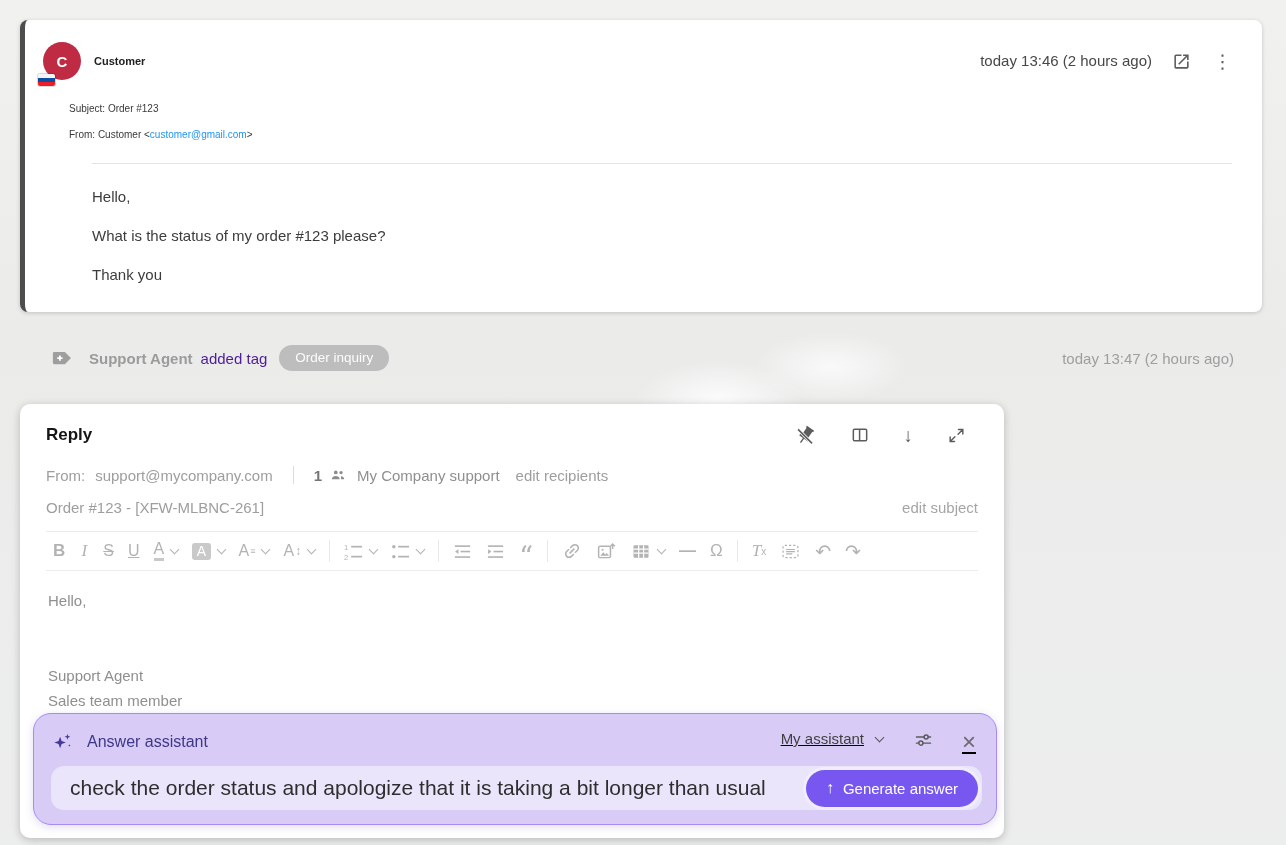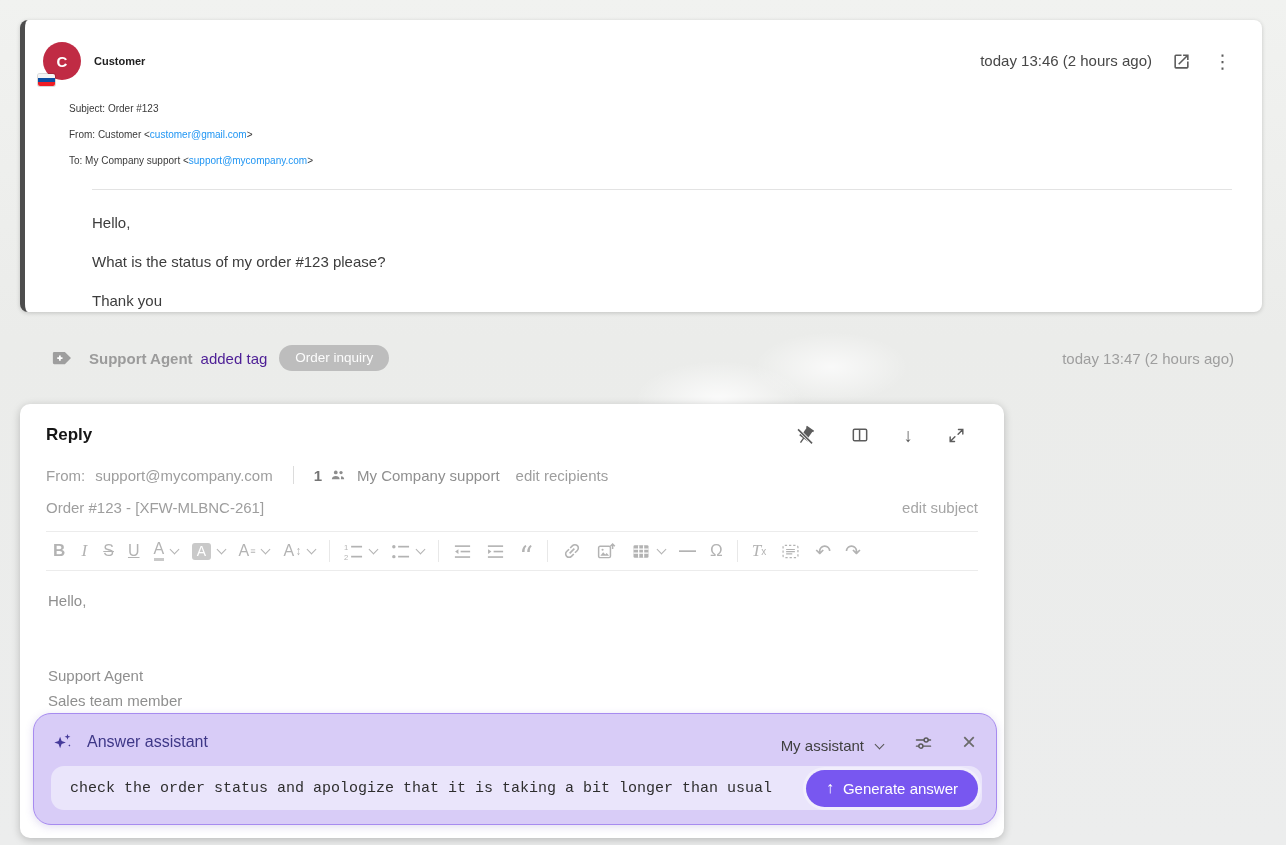--- a/index.html
+++ b/index.html
@@ -94,29 +94,29 @@
   .editor p { margin:0; line-height:25px; }
   .editor .gap { height:50px; }
 
   
   .assistant { position:absolute; left:13px; right:7px; bottom:13px; height:112px;
     background:#d8ccf7; border:1px solid #a78bf0; border-radius:18px; padding:13px 14px 12px 17px;
     box-shadow:0 2px 8px rgba(90,60,180,.18); }
   .as-header { display:flex; align-items:center; height:30px; }
   .as-title { margin-left:13px; font-size:16px; color:#3e3787; font-weight:500; }
   .sparkle { color:#453a9a; display:flex; }
-  .as-right { margin-left:auto; display:flex; align-items:flex-end; padding-right:6px; }
+  .as-right { margin-left:auto; display:flex; align-items:flex-start; padding-right:6px;text-decoration:underline; }
   .as-select { display:flex; align-items:center; color:#3f3f3f; font-size:15px; cursor:pointer; }
   .as-select .chev { color:#555; margin-left:12px; }
   .tune { margin-left:30px; color:#5a5a5a; }
   .as-close { margin-left:28px; font-size:24px; color:#6b6b6b; line-height:1; cursor:pointer; }
   .as-inputrow { margin-top:9px; height:44px; background:#eae5fb; border-radius:13px;
     display:flex; align-items:center; padding:0 4px 0 17px; }
-  .prompt-input { flex:1; background:transparent; border:0; outline:none; font-size:15px;
-    color:#2e2e2e; font-family:Liberation Mono, monospace; }
+  .prompt-input { flex:1; background:transparent; border:0; outline:none; font-size:21px;
+    color:#2e2e2e; font-family:Liberation Sans, sans-serif; }
   .gen-btn { display:flex; align-items:center; gap:9px; background:#7857f0; color:#fff; border:0;
     border-radius:19px; height:37px; padding:0 20px; font-size:15px; cursor:pointer;
     font-family:"Liberation Sans", sans-serif; box-shadow:0 0 0 3px rgba(255,255,255,.35); }
   .gen-btn .up { font-size:16px; font-weight:700; }
   svg { display:block; }
 </style>
 </head>
 <body>
 
 <div class="cloud"></div>
@@ -139,21 +139,20 @@
             <path d="M19 19H5V5h7V3H5a2 2 0 0 0-2 2v14a2 2 0 0 0 2 2h14c1.1 0 2-.9 2-2v-7h-2v7zM14 3v2h3.59l-9.83 9.83 1.41 1.41L19 6.41V10h2V3h-7z"></path>
           </svg>
       </span>
       <span class="icon-btn kebab">⋮</span>
     </div>
   </div>
 
   <div class="ec-headers">
     <div><span>Subject: Order #123</span></div>
     <div><span>From: Customer &lt;</span><a href="#">customer@gmail.com</a><span>&gt;</span></div>
-    <div><span>To: My Company support &lt;</span><a href="#">support@mycompany.com</a><span>&gt;</span></div>
   </div>
 
   <div class="ec-divider"></div>
 
   <div class="ec-body">
     <p>Hello,</p>
     <p>What is the status of my order #123 please?</p>
     <p>Thank you</p>
   </div>
 </div>

